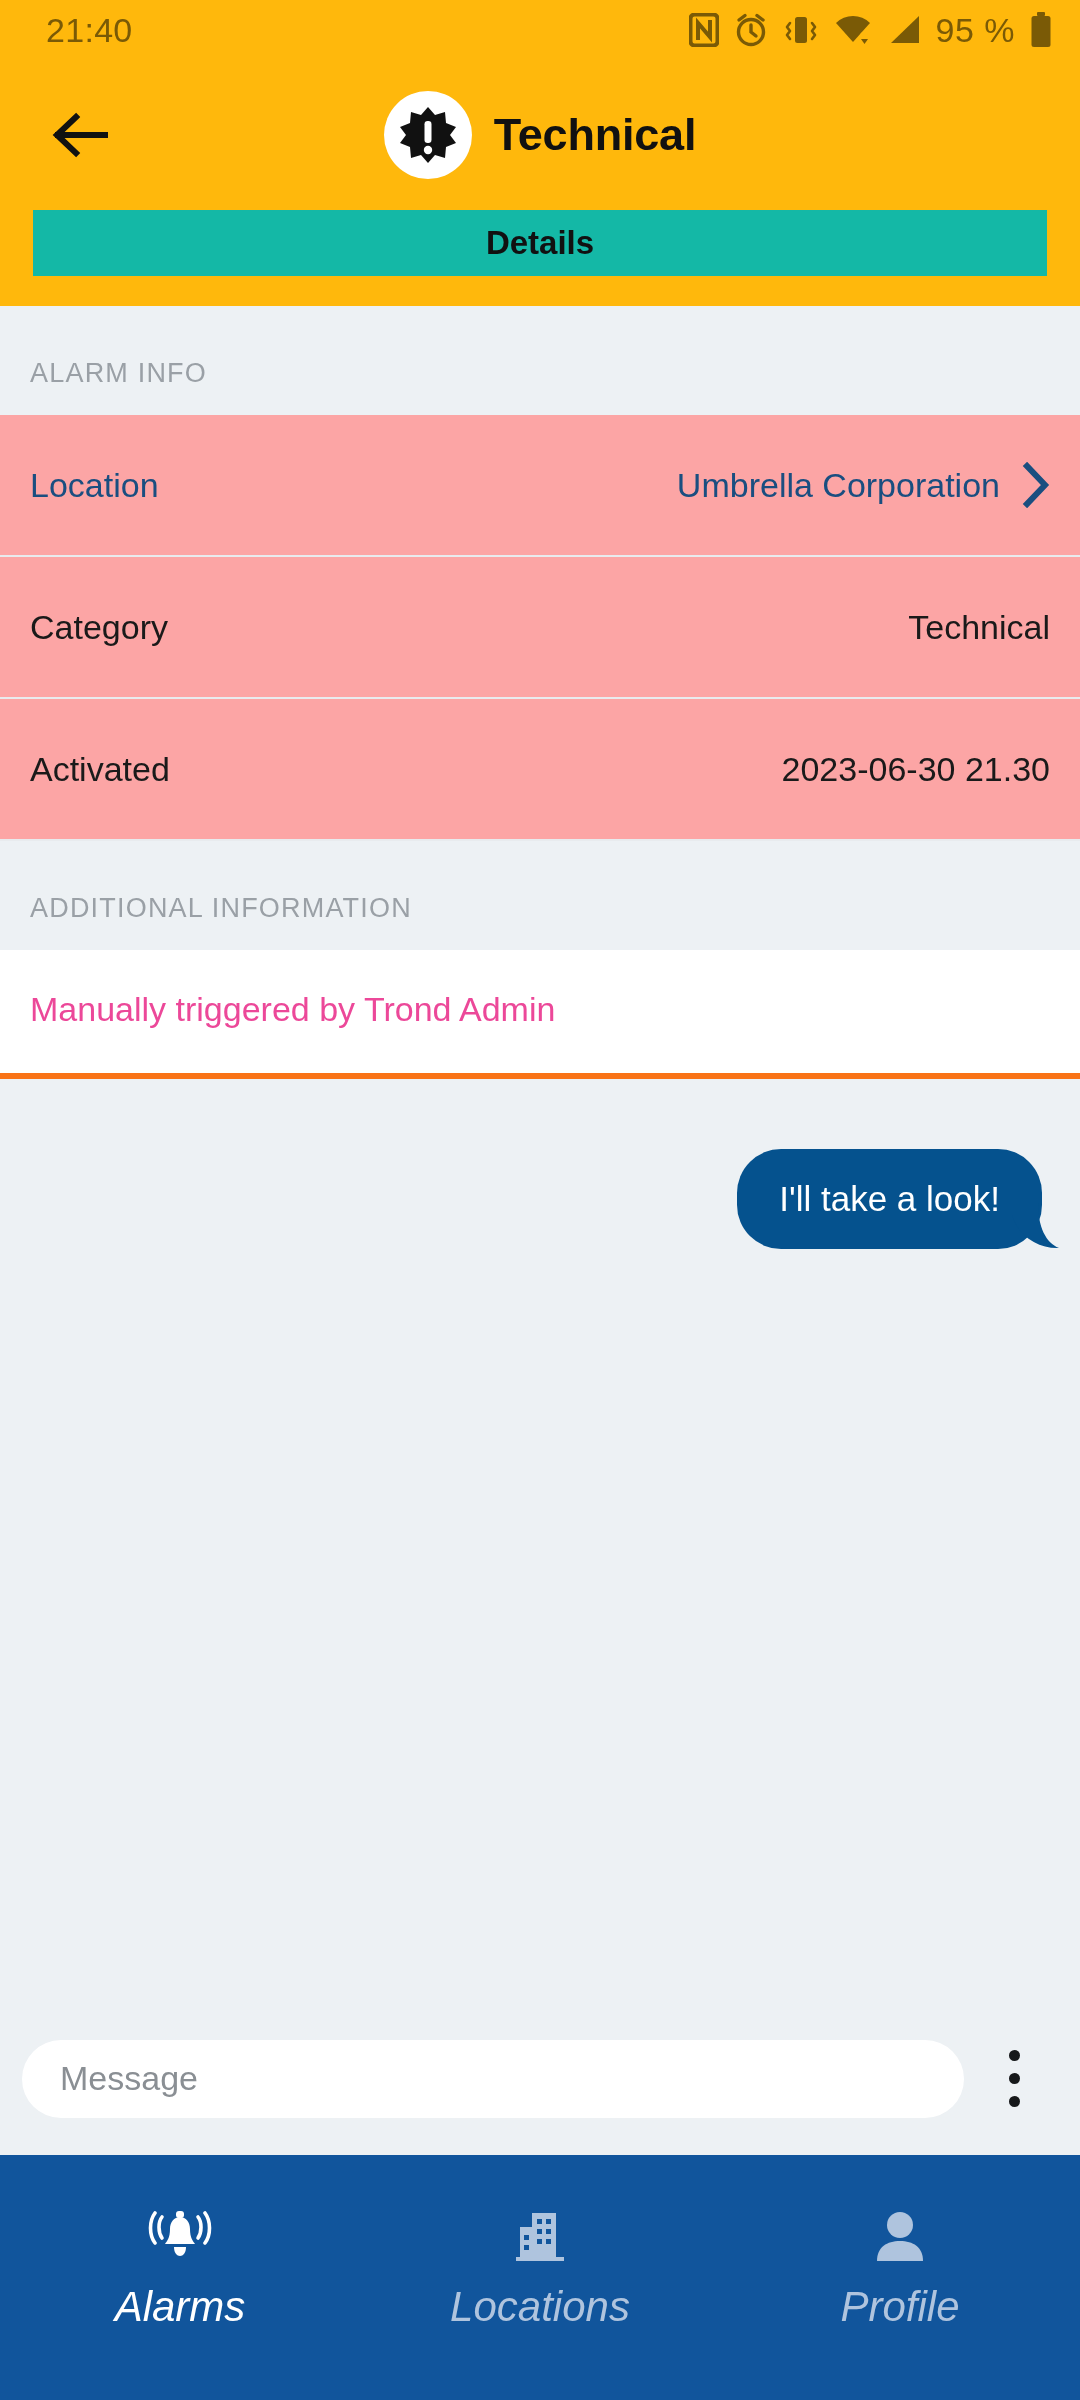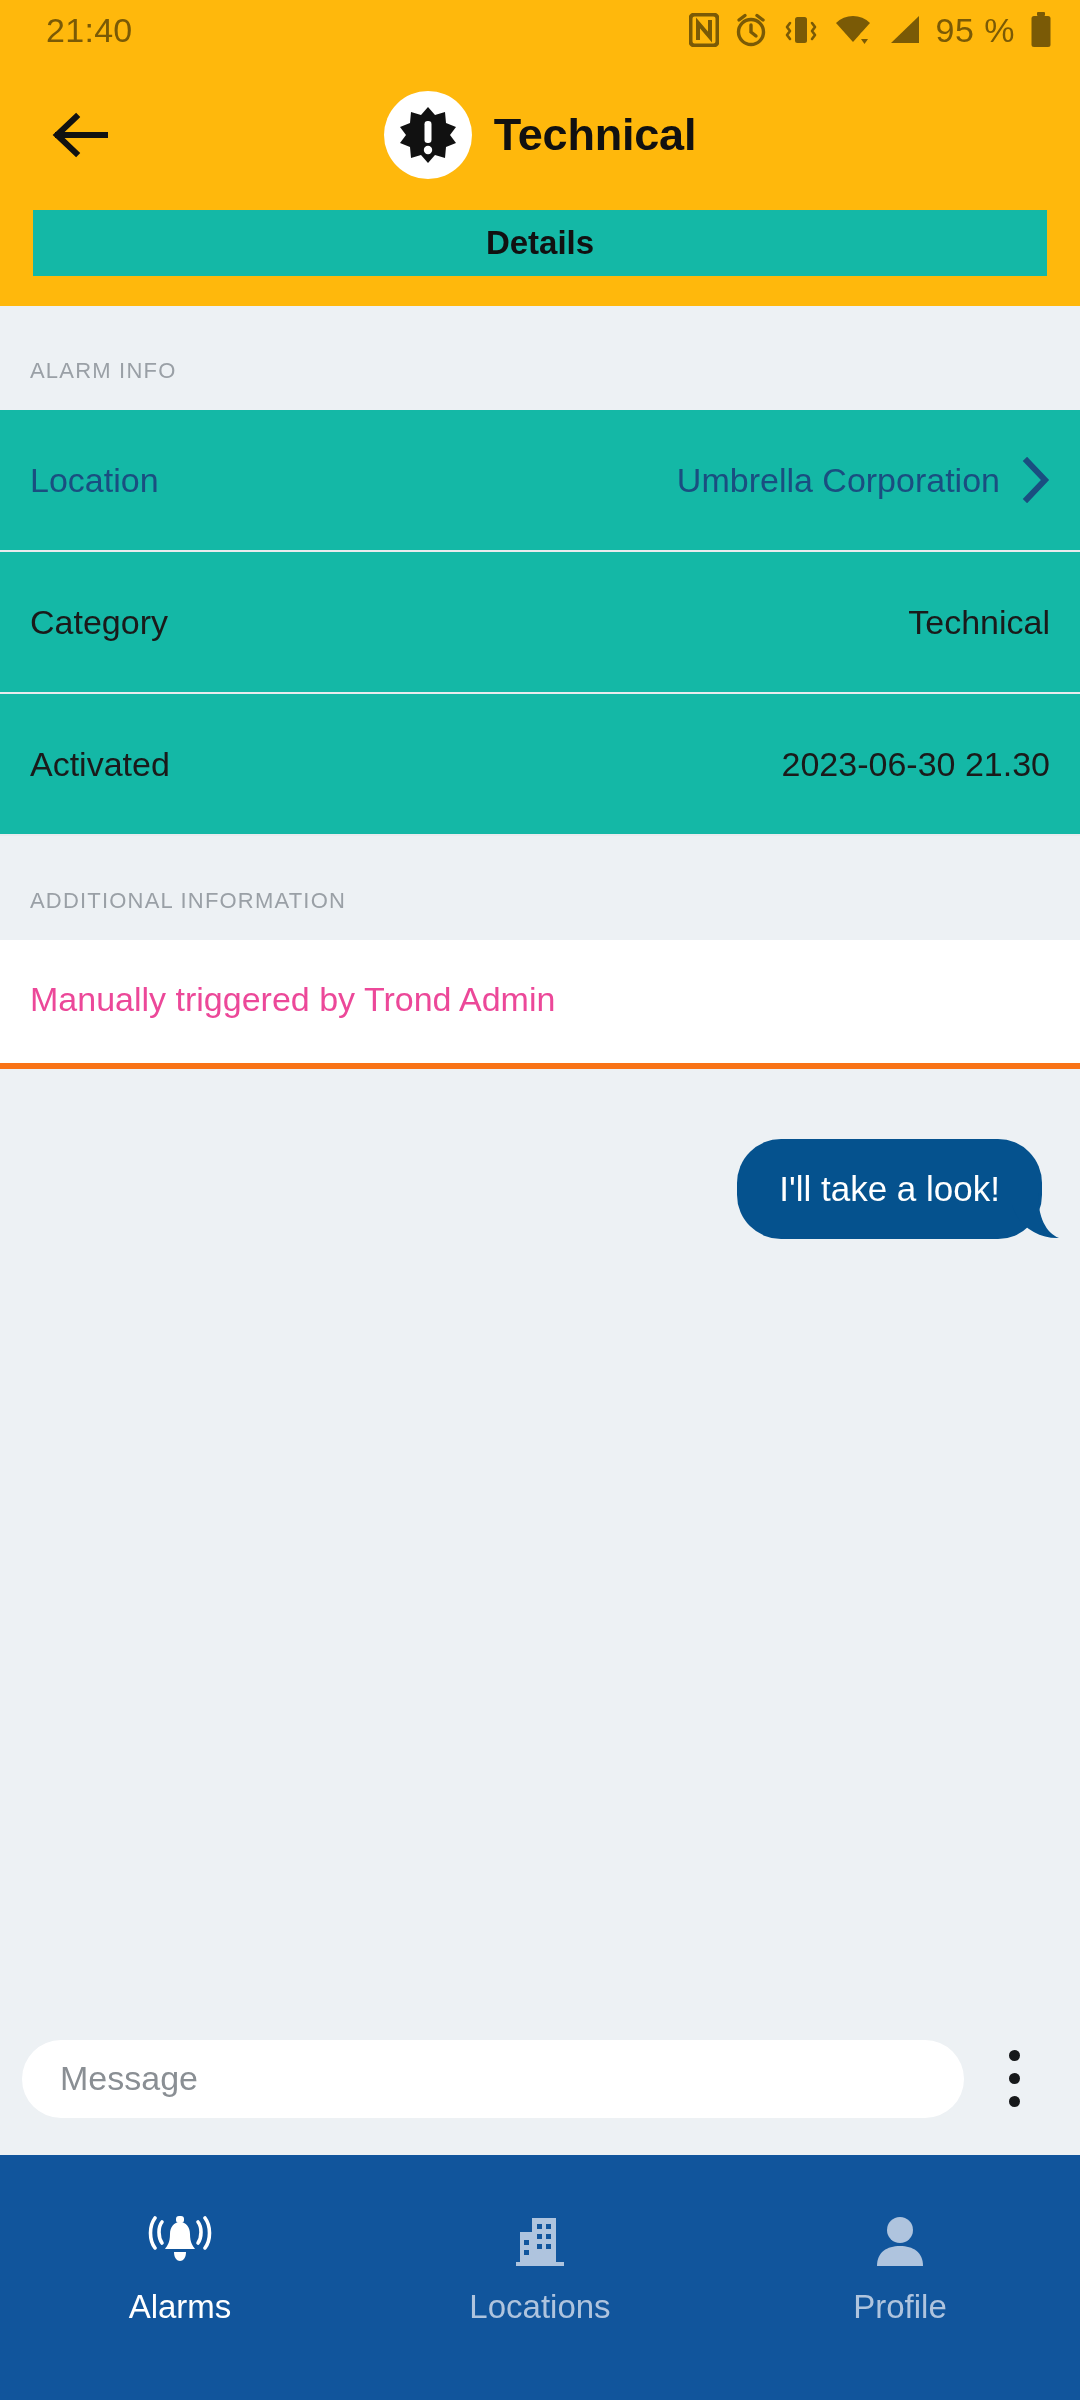--- a/index.html
+++ b/index.html
@@ -75,27 +75,27 @@
   }
   .tab.active { background:#14b8a6; }
   .tab.inactive { background:#E0A50E; }
 
   
   .content { background:#EDF1F4; }
 
   .section-head {
     background:#EDF1F4;
     color:#9AA0A6;
-    font-size:22px;
+    font-size:27px;
     letter-spacing:1.2px;
     padding:52px 30px 26px 30px;
   }
 
   .row {
-    background:#14b8a6;
+    background:#fca5a5;
     min-height:142px;
     display:flex;
     align-items:center;
     padding:0 30px;
     border-bottom:2px solid #E8EBEE;
   }
   .row-label { font-size:34px; color:#1A1A1A; }
   .row-label.link { color:#1A4E80; }
   .row-value {
     margin-left:auto;
@@ -184,21 +184,21 @@
     background:#11559C;
     display:flex;
   }
   .navitem {
     flex:1;
     display:flex; flex-direction:column;
     align-items:center; justify-content:center;
     gap:18px;
     padding-bottom:14px;
   }
-  .navitem .navlabel { font-size:33px; }
+  .navitem .navlabel { font-size:42px;font-style:italic; }
   .navitem.active .navlabel { color:#FFFFFF; }
   .navitem.inactive .navlabel { color:#AFC4DE; }
 </style>
 </head>
 <body>
 
 <div class="statusbar">
   <span class="status-time">21:40</span>
   <div class="status-right">
     <span>

